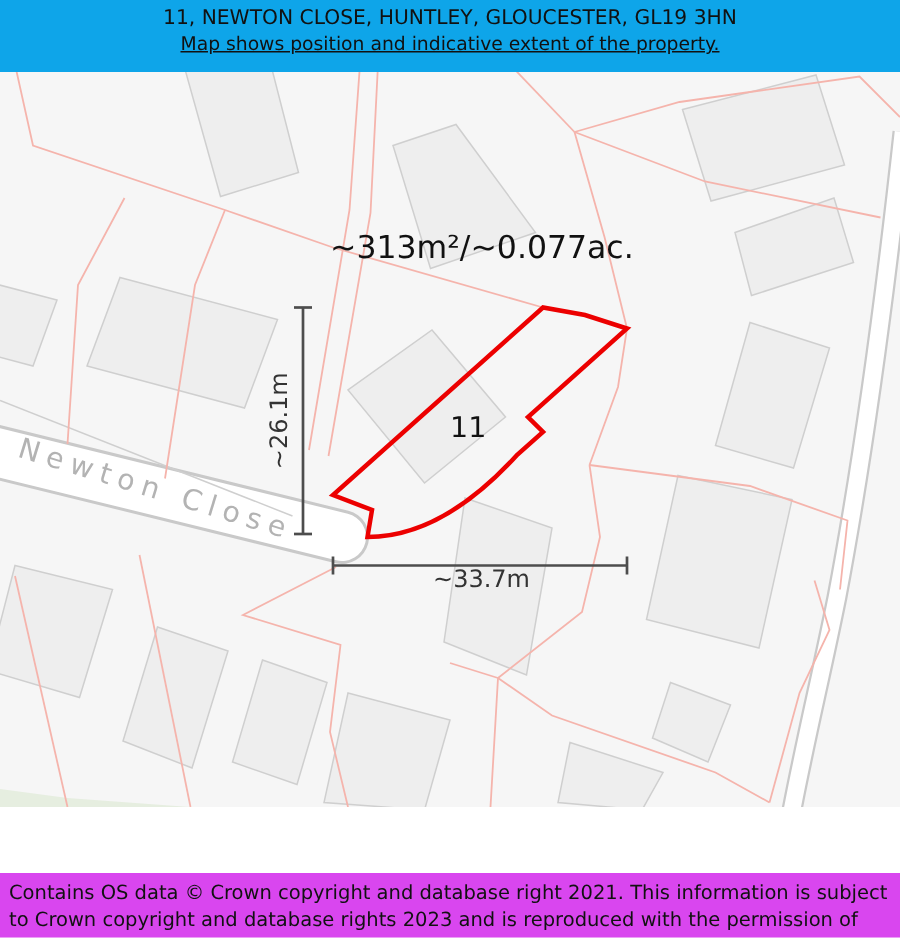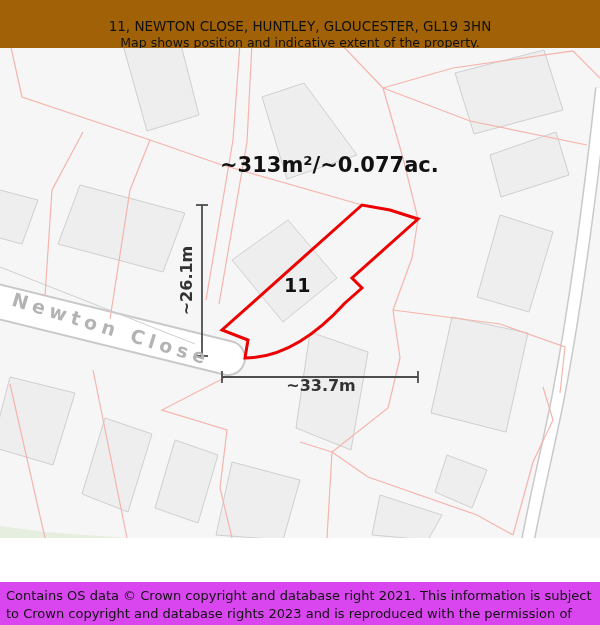--- a/index.html
+++ b/index.html
@@ -1,27 +1,27 @@
 <!DOCTYPE html>
 <html><head>
 <meta charset="utf-8">
 <style>
   html,body{margin:0;padding:0;}
   body{
     width:600px;height:625px;overflow:hidden;background:#ffffff;
     font-family:"DejaVu Sans","Liberation Sans",sans-serif;color:#111;
   }
-  .header{height:48px;text-align:center;padding-top:18px;box-sizing:border-box;background:#a16207;}
+  .header{height:48px;text-align:center;padding-top:4px;box-sizing:border-box;background:#0ea5e9;}
   .header .title{font-size:13.5px;line-height:17px;color:#111;}
   .header .subtitle{font-size:12.5px;line-height:16px;color:#111;text-decoration:underline;}
-  .map{position:relative;width:600px;height:490px;background:#f6f6f6;overflow:hidden;font-weight:bold;}
+  .map{position:relative;width:600px;height:490px;background:#f6f6f6;overflow:hidden;}
   .map svg{position:absolute;left:0;top:0;}
   .overlay{position:absolute;white-space:nowrap;}
   .area-label{left:220px;top:105px;font-size:21px;color:#111;}
-  .plot-number{left:284px;top:226px;font-size:19px;color:#111;}
+  .plot-number{left:300px;top:226px;font-size:19px;color:#111;}
   .vdim-label{left:151px;top:223px;width:70px;text-align:center;font-size:16px;color:#333;
     transform:rotate(-90deg);}
   .hdim-label{left:281px;top:328px;width:80px;text-align:center;font-size:16px;color:#333;}
   .street-label{left:16px;top:240px;font-size:19px;letter-spacing:5px;color:#b3b3b3;
     transform:rotate(17deg);transform-origin:left top;}
   .footer{height:87px;box-sizing:border-box;padding:5px 6px 0 6px;background:#d946ef;
     font-size:13px;line-height:17.8px;color:#111;overflow:hidden;margin-top:44px;}
 </style>
 </head>
 <body>

